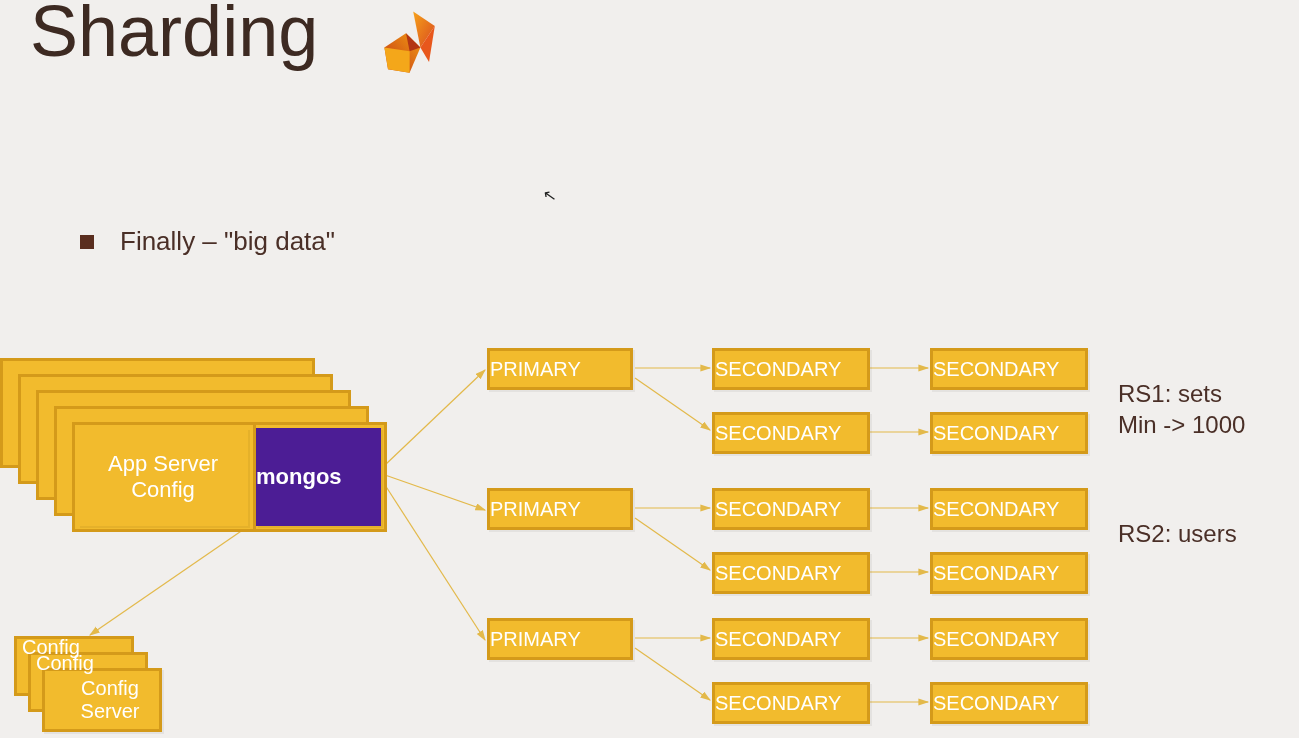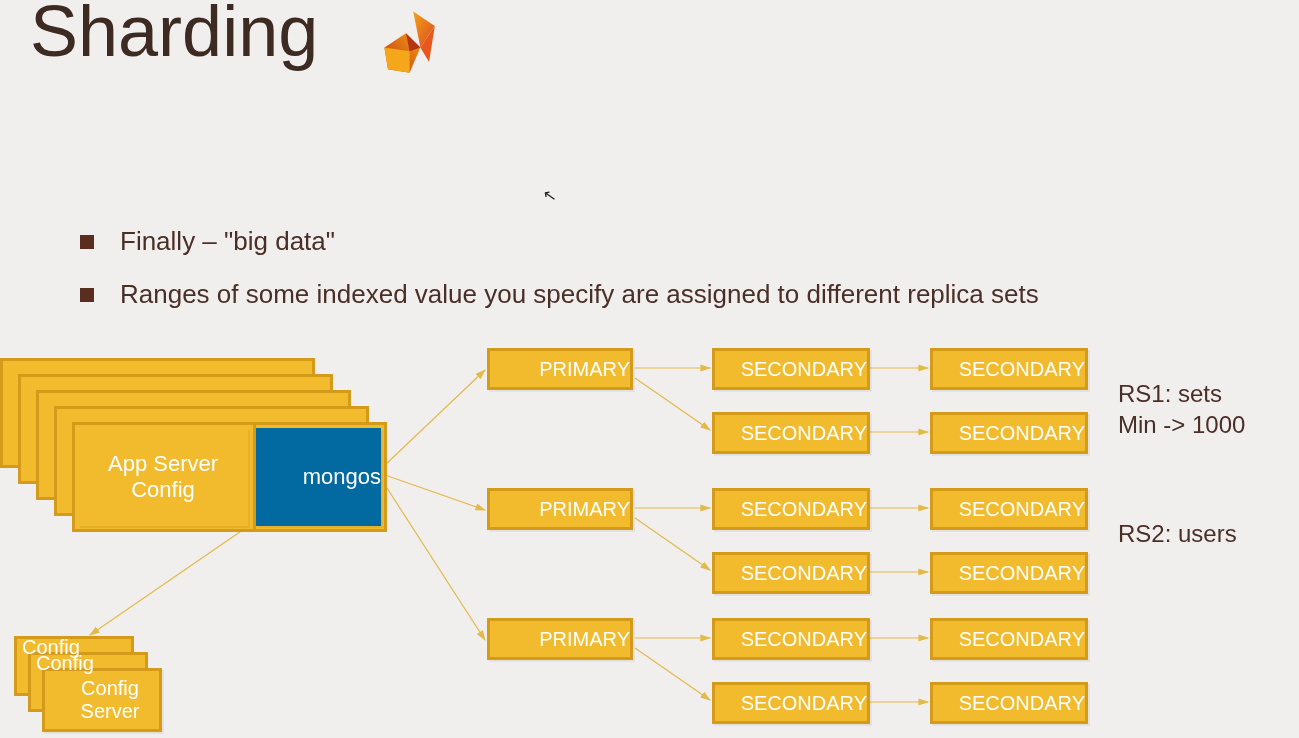--- a/index.html
+++ b/index.html
@@ -60,21 +60,21 @@
     position: absolute;
     inset: 0;
   }
   .box {
     position: absolute;
     background: #f2bb2d;
     border: 3px solid #d49a1a;
     box-sizing: border-box;
     display: flex;
     align-items: center;
-    justify-content: flex-end;
+    justify-content: flex-start;
     text-align: center;
     font-size: 22px;
     color: #ffffff;
     font-weight: 400;
     box-shadow: 2px 2px 0 rgba(0,0,0,0.05);
   }
   .box.small { font-size: 20px; }
 
   
   .stack-card {
@@ -138,21 +138,20 @@
       <polygon points="60,5 90,25 70,55" fill="url(#g1)"></polygon>
       <polygon points="70,55 90,25 82,75" fill="#e8571c"></polygon>
       <polygon points="20,55 50,35 70,55 55,90 25,85" fill="url(#g2)"></polygon>
       <polygon points="50,35 70,55 55,60" fill="#b33514"></polygon>
       <polygon points="20,55 55,60 55,90 25,85" fill="#f4a71a"></polygon>
     </svg>
   </div>
 
   <ul class="bullets">
     <li>Finally – "big data"</li>
-    <li>Ranges of some indexed value you specify are assigned to different replica sets</li>
   </ul>
 
   <div class="cursor">↖</div>
 
   <div class="diagram">
 
     <svg class="connectors">
       <defs>
         <marker id="arrow" markerWidth="10" markerHeight="10" refX="8" refY="3" orient="auto">
           <path d="M0,0 L9,3 L0,6 Z"></path>
@@ -184,21 +183,21 @@
     <div class="appserver-group">
       <div class="stack-card" style="left:0px;  top:358px; width:315px; height:110px;"></div>
       <div class="stack-card" style="left:18px; top:374px; width:315px; height:110px;"></div>
       <div class="stack-card" style="left:36px; top:390px; width:315px; height:110px;"></div>
       <div class="stack-card" style="left:54px; top:406px; width:315px; height:110px;"></div>
 
       <div class="stack-card" style="left:72px; top:422px; width:315px; height:110px;"></div>
       <div class="box" style="left:78px; top:428px; width:170px; height:98px; border:none; background:#f2bb2d;">
         <span style="white-space:pre-line; line-height:1.2;">App Server Config</span>
       </div>
-      <div class="box" style="left:256px; top:428px; width:125px; height:98px; border:none; background:#0369a1;">
+      <div class="box" style="left:256px; top:428px; width:125px; height:98px; border:none; background:#4c1d95;font-weight:bold;">
         <span>mongos</span>
       </div>
 
       <div style="position:absolute; left:253px; top:425px; width:0; height:104px; border-left:3px solid #d49a1a;"></div>
     </div>
 
     <div>
       <div class="stack-card" style="left:14px; top:636px; width:120px; height:60px;"></div>
       <div class="stack-card" style="left:28px; top:652px; width:120px; height:60px;"></div>
       <div class="box small" style="left:42px; top:668px; width:120px; height:64px;padding-left:16px;">

